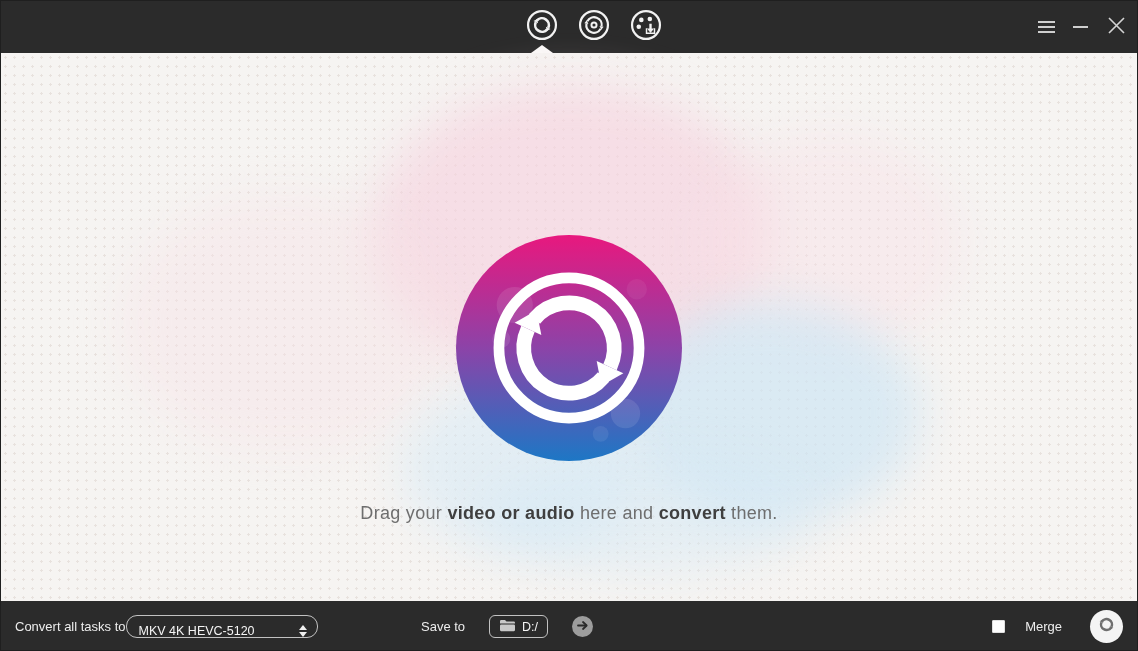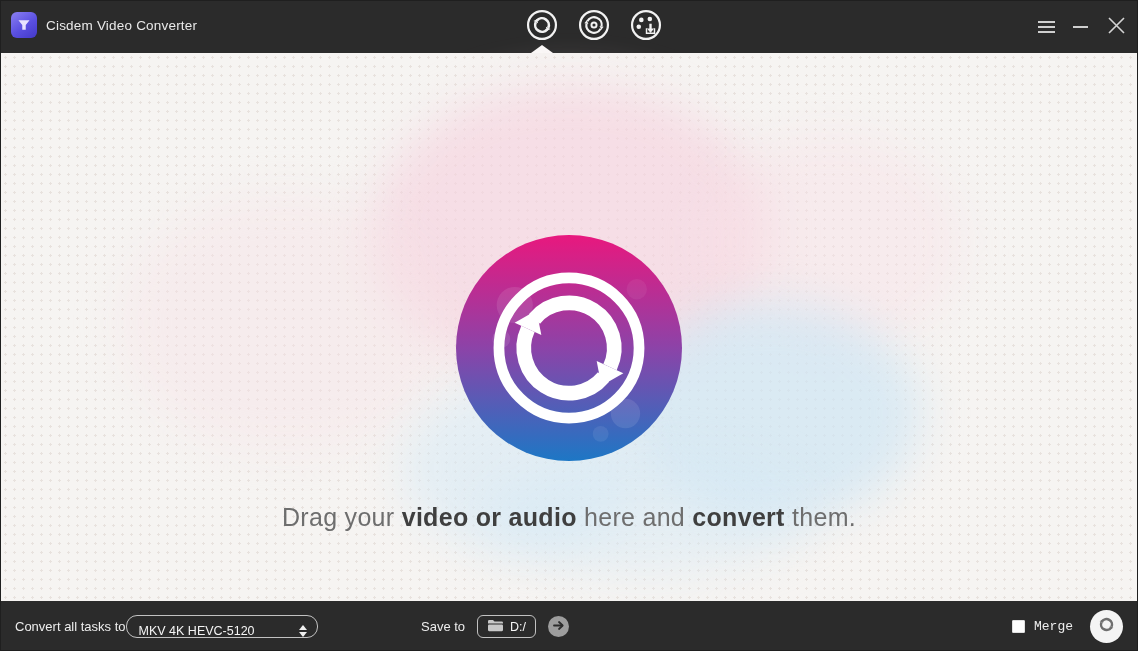--- a/index.html
+++ b/index.html
@@ -46,32 +46,32 @@
   .blob { position:absolute; border-radius:50%; filter:blur(22px); pointer-events:none; }
   .blob-pink-1 { left:370px; top:30px;  width:400px; height:300px; background:rgba(246,211,222,0.65); }
   .blob-pink-2 { left:120px; top:140px; width:330px; height:260px; background:rgba(248,224,230,0.40); }
   .blob-pink-3 { left:700px; top:80px;  width:260px; height:220px; background:rgba(248,224,230,0.45); }
   .blob-blue-1 { left:620px; top:250px; width:300px; height:220px; background:rgba(206,230,243,0.70); }
   .blob-blue-2 { left:400px; top:330px; width:240px; height:170px; background:rgba(214,234,245,0.55); }
   .blob-blue-3 { left:480px; top:400px; width:330px; height:120px; background:rgba(214,234,245,0.50); }
   .hero-icon { position:absolute; left:455px; top:182px; width:226px; height:226px; }
   .tagline {
     position:absolute; left:0; top:450px; width:100%;
-    text-align:center; font-size:25px; color:#6e6e6e; letter-spacing:0.3px;
+    text-align:center; font-size:18px; color:#6e6e6e; letter-spacing:0.3px;
   }
   .tagline b { color:#3f3f3f; font-weight:700; }
   
   .footer {
     position:absolute; left:0; top:600px; width:100%; height:51px;
     background:#2b2b2b;
   }
   .footer-group { position:absolute; top:0; height:51px; display:flex; align-items:center; }
   .fg-left   { left:14px;  }
-  .fg-center { left:420px; gap:12px; }
-  .fg-right  { right:14px; gap:9px;font-family:Liberation Mono, monospace; }
+  .fg-center { left:420px; gap:24px; }
+  .fg-right  { right:14px; gap:20px; }
   .footer-label { color:#ededed; font-size:13px; }
   .format-select {
     width:192px; height:23px; border:1px solid #c2c2c2; border-radius:11px;
     background:transparent; display:flex; align-items:center;
     padding:8px 10px 0 12px; cursor:pointer;
   }
   .format-select .value { flex:1; color:#f5f5f5; font-size:12.5px; white-space:nowrap; overflow:hidden; }
   .stepper { display:flex; flex-direction:column; gap:2px; align-items:center; }
   .stepper i { display:block; width:0; height:0; }
   .stepper .up   { border-left:4px solid transparent; border-right:4px solid transparent; border-bottom:5px solid #f0f0f0; }
@@ -94,28 +94,20 @@
     width:33px; height:33px; border-radius:50%; background:#f4f4f4;
     display:flex; align-items:center; justify-content:center; cursor:pointer;
   }
 </style>
 </head>
 <body>
 
 <div class="window">
 
   <div class="titlebar">
-    <div class="app-id">
-      <div class="app-icon">
-        <svg width="18" height="18" viewBox="0 0 26 26">
-          <polygon points="5,6 21,6 15.5,13 15.5,20 10.5,20 10.5,13" fill="#efeaff" opacity="0.95"></polygon>
-        </svg>
-      </div>
-      <span class="app-title">Cisdem Video Converter</span>
-    </div>
 
     <div class="tab-btn" style="left:524px;">
       <span>
         <svg width="34" height="34" viewBox="0 0 40 40">
           <circle cx="20" cy="20" r="16.4" fill="none" stroke="#f2f2f2" stroke-width="2.6"></circle>
           <path d="M 13.9 14.9 A 8 8 0 0 1 27.3 23.4" fill="none" stroke="#f2f2f2" stroke-width="3.1"></path>
           <polygon points="30.0,24.7 24.6,22.1 25.6,27.2" fill="#f2f2f2"></polygon>
           <path d="M 26.1 25.1 A 8 8 0 0 1 12.7 16.6" fill="none" stroke="#f2f2f2" stroke-width="3.1"></path>
           <polygon points="10.0,15.3 15.4,17.9 14.4,12.8" fill="#f2f2f2"></polygon>
         </svg>

